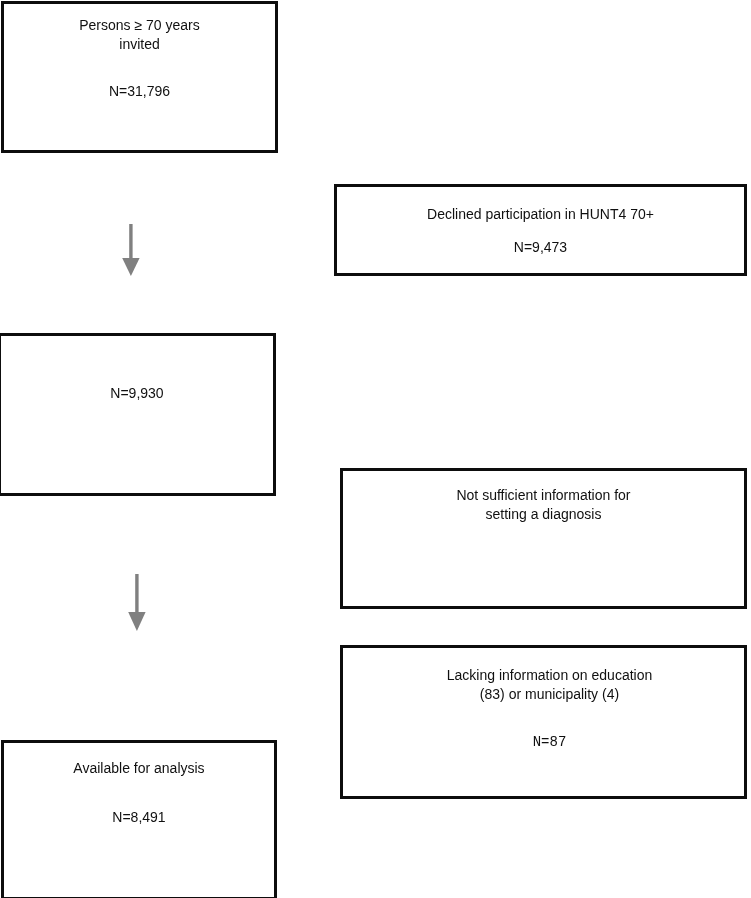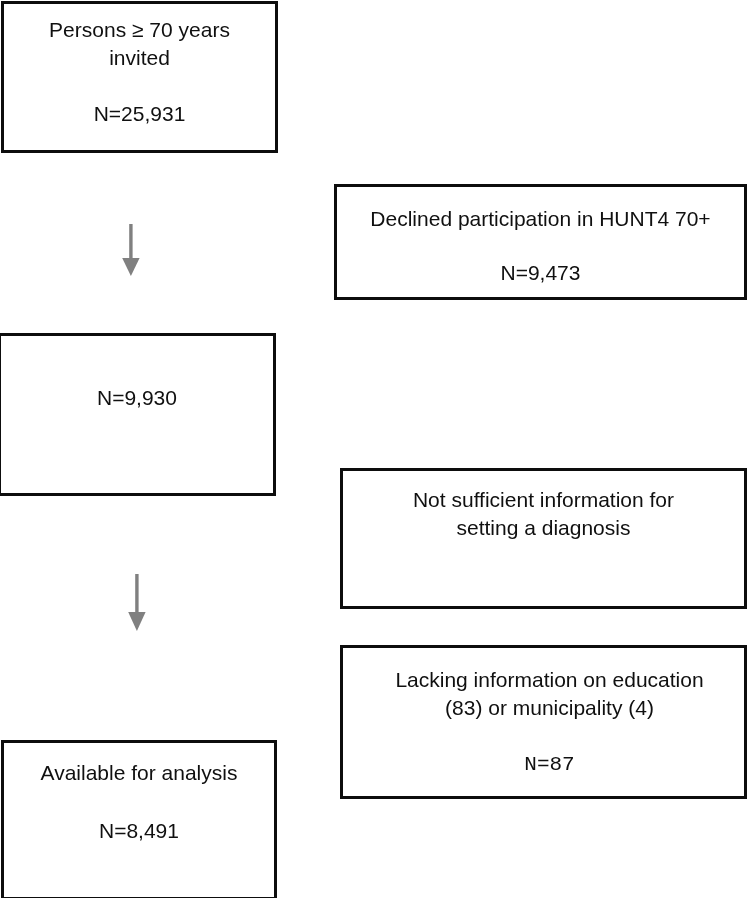--- a/index.html
+++ b/index.html
@@ -19,44 +19,44 @@
   }
   .node {
     position: absolute;
     box-sizing: border-box;
     background: #ffffff;
     border: 3px solid #0d0d0d;
     display: flex;
     flex-direction: column;
     align-items: center;
     color: #101010;
-    font-size: 21px;
+    font-size: 14px;
     line-height: 1.34;
     text-align: center;
   }
   .node .title {
     width: 100%;
     white-space: pre-line;
   }
   .node .count {
     width: 100%;
   }
 
   
   #node-invited {
     left: 1px;  top: 1px;  width: 277px;  height: 152px;
     padding: 12px 8px 0 8px;
   }
   #node-invited .count { margin-top: 28px; }
 
   #node-declined {
-    left: 334px; top: 184px; width: 413px; height: 116px;
+    left: 334px; top: 184px; width: 413px; height: 92px;
     padding: 18px 10px 0 10px;
   }
-  #node-declined .count { margin-top: 26px; }
+  #node-declined .count { margin-top: 14px; }
 
   #node-included {
     left: -2px; top: 333px; width: 278px; height: 163px;
     padding: 20px 8px 0 8px;
   }
   #node-included .count { margin-top: 28px; }
 
   #node-nodiagnosis {
     left: 340px; top: 468px; width: 407px; height: 141px;
     padding: 15px 12px 0 12px;
@@ -84,21 +84,21 @@
   #arrow-included-to-available { left: 124px; top: 574px; }
 </style>
 </head>
 <body>
 
 <div id="flowchart">
 
   <div class="node" id="node-invited">
     <div class="title">Persons ≥ 70 years
 invited</div>
-    <div class="count">N=25,931</div>
+    <div class="count">N=31,796</div>
   </div>
 
   <div class="arrow" id="arrow-invited-to-included">
     <svg width="26" height="56" viewBox="0 0 26 56" xmlns="http://www.w3.org/2000/svg">
       <rect x="11.2" y="0" width="3.4" height="36" fill="#808080"></rect>
       <polygon points="4.2,34 21.6,34 12.9,52" fill="#808080"></polygon>
     </svg>
   </div>
 
   <div class="node" id="node-declined">

